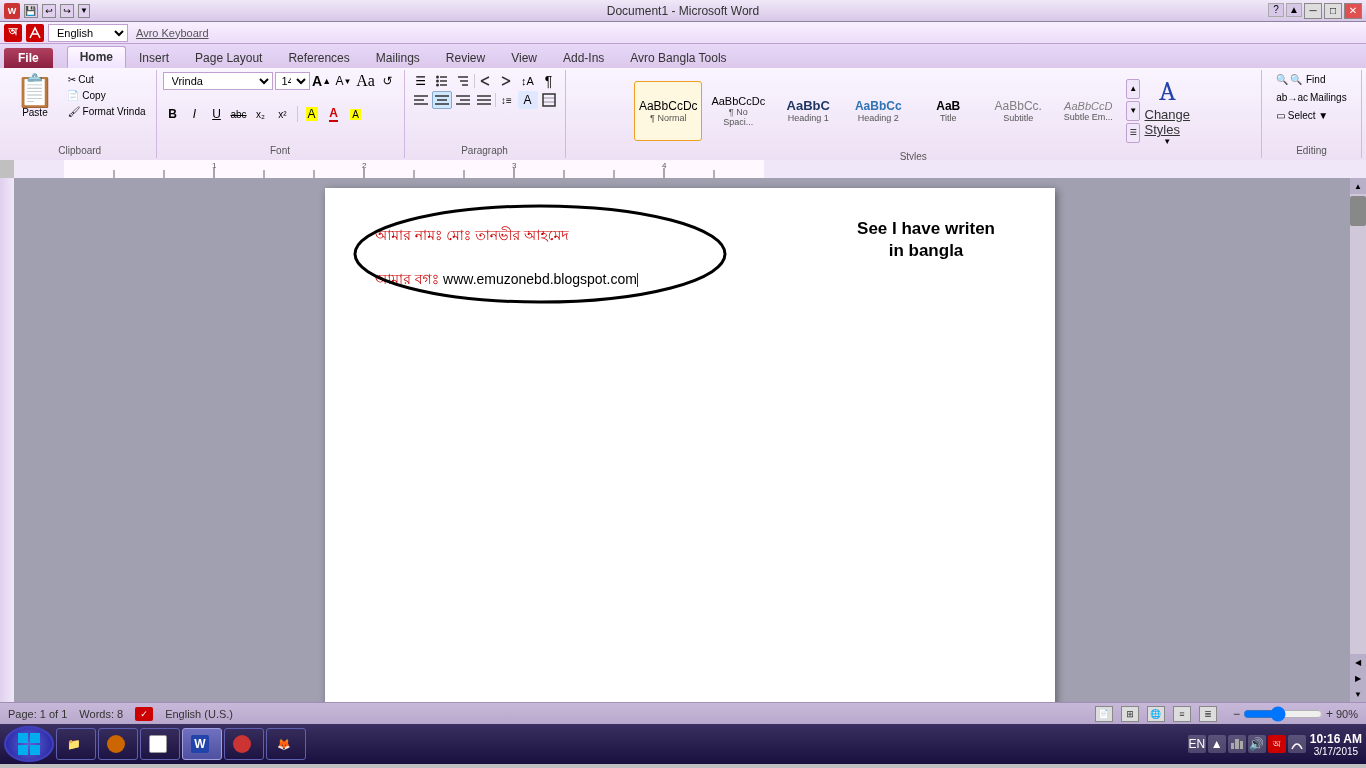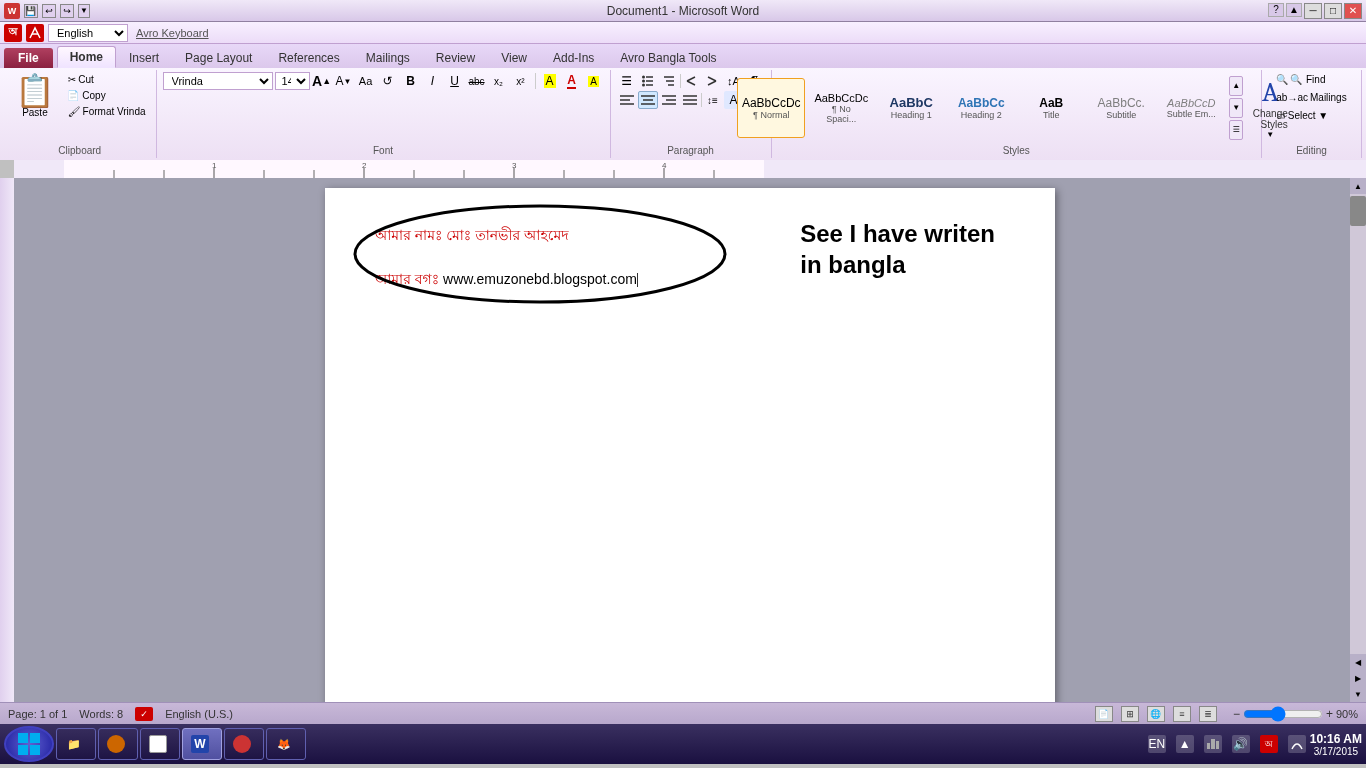--- a/index.html
+++ b/index.html
@@ -49,21 +49,21 @@
       font-weight: bold;
     }
     #file-tab {
       background: linear-gradient(to bottom, #b04060, #8b2040);
       color: white;
       border-radius: 3px 3px 0 0;
       padding: 3px 14px;
       font-size: 12px;
       font-weight: bold;
       cursor: pointer;
-      margin-right: 4px;
+      margin-right: 14px;
       text-align: right;
     }
 
     
     #ribbon-content {
       height: 92px;
       display: flex;
       align-items: stretch;
       padding: 2px 4px;
       gap: 0;
@@ -106,21 +106,21 @@
     .paste-btn {
       display: flex; flex-direction: column; align-items: center;
       padding: 2px 4px; border: 1px solid transparent; border-radius: 3px; cursor: pointer;
       font-size: 10px;
     }
     .paste-icon { font-size: 32px; line-height: 1; }
     .small-btns { display: flex; flex-direction: column; gap: 1px; margin-left: 2px; }
 
     
     #font-group { min-width: 200px; }
-    #font-group .ribbon-group-content { align-items: flex-start; gap: 3px; justify-content: space-between; }
+    #font-group .ribbon-group-content { flex-direction: column; align-items: flex-start; gap: 15px; }
     .font-row { display: flex; align-items: center; gap: 2px; }
     .font-select {
       border: 1px solid #c0a0d0; background: white; padding: 1px 4px;
       font-size: 11px; width: 110px; cursor: pointer;
     }
     .font-size-select {
       border: 1px solid #c0a0d0; background: white; padding: 1px 2px;
       font-size: 11px; width: 35px; cursor: pointer;
     }
     .fmt-btn {
@@ -213,21 +213,21 @@
     .taskbar-item-icon { width: 18px; height: 18px; display: flex; align-items: center; justify-content: center; }
     .taskbar-right { margin-left: auto; display: flex; align-items: center; gap: 4px; color: white; font-size: 10px; }
     .sys-icon { width: 18px; height: 18px; background: rgba(255,255,255,0.2); border-radius: 2px; display: flex; align-items: center; justify-content: center; font-size: 12px; cursor: pointer; }
     .clock { text-align: center; }
     .clock .time { font-size: 12px; font-weight: bold; }
     .clock .date { font-size: 10px; }
 
     .doc-text-bangla { font-family: 'Vrinda', 'SolaimanLipi', Arial, sans-serif; font-size: 14px; color: #cc0000; margin-bottom: 20px; }
     .doc-text-mixed { font-family: 'Vrinda', 'SolaimanLipi', Arial, sans-serif; font-size: 14px; color: #cc0000; }
     .doc-text-mixed span.url { color: black; }
-    .annotation { font-size: 24px; font-weight: bold; color: black; position: absolute; right: 60px; top: 30px; line-height: 1.3; }
+    .annotation { font-size: 17px; font-weight: bold; color: black; position: absolute; right: 60px; top: 30px; line-height: 1.3; text-align: center; }
 
     
     #avro-bar {
       height: 22px;
       background: linear-gradient(to bottom, #f8f0ff, #ecdcf8);
       border-bottom: 1px solid #c0a0d0;
       display: flex;
       align-items: center;
       padding: 0 4px;
       gap: 4px;
@@ -370,21 +370,21 @@
           <option>Arial</option>
         </select>
         <select class="font-size-select">
           <option>14</option>
           <option>10</option>
           <option>12</option>
           <option>16</option>
         </select>
         <div class="fmt-btn" title="Grow Font" style="font-size:14px;font-weight:bold;">A<span style="font-size:9px;vertical-align:super;">▲</span></div>
         <div class="fmt-btn" title="Shrink Font" style="font-size:12px;">A<span style="font-size:8px;vertical-align:super;">▼</span></div>
-        <div class="fmt-btn" style="font-size:11px;">Aa</div>
+        <div class="fmt-btn" style="font-size:16px;font-family:Liberation Serif, serif;">Aa</div>
         <div class="fmt-btn" style="font-size:12px;">↺</div>
       </div>
       <div class="font-row">
         <div class="fmt-btn bold-label">B</div>
         <div class="fmt-btn" style="font-style:italic;">I</div>
         <div class="fmt-btn underline-label">U</div>
         <div class="fmt-btn strikethrough-label" style="font-size:10px;">abc</div>
         <div class="fmt-btn" style="font-size:10px;">x₂</div>
         <div class="fmt-btn" style="font-size:10px;">x²</div>
         <div style="width:1px;height:16px;background:#ccc;margin:0 2px;"></div>
@@ -522,21 +522,21 @@
       </div>
 
       <div class="style-scroll">
         <div class="style-scroll-btn">▲</div>
         <div class="style-scroll-btn">▼</div>
         <div class="style-scroll-btn">☰</div>
       </div>
 
       <div class="change-styles-btn">
         <div class="change-styles-icon big-a-sample">A</div>
-        <div style="font-size:10px;text-align:right;color:#333;">Change<br>Styles</div>
+        <div style="font-size:13px;text-align:left;color:#333;text-decoration:underline;">Change<br>Styles</div>
         <div style="font-size:8px;">▼</div>
       </div>
     </div>
     <div class="ribbon-group-label">Styles</div>
   </div>
 
   <div class="ribbon-group" id="editing-group">
     <div class="ribbon-group-content">
       <div style="display:flex;flex-direction:column;gap:3px;">
         <div class="ribbon-btn-sm">
@@ -673,21 +673,21 @@
   <div class="taskbar-item active">
     <div class="taskbar-item-icon" style="background:#2244aa;width:18px;height:18px;border-radius:2px;color:white;font-size:12px;font-weight:bold;display:flex;align-items:center;justify-content:center;">W</div>
   </div>
   <div class="taskbar-item">
     <div class="taskbar-item-icon" style="background:#cc3333;width:18px;height:18px;border-radius:50%;"></div>
   </div>
   <div class="taskbar-item">
     <div class="taskbar-item-icon">🦊</div>
   </div>
   <div class="taskbar-right">
-    <div style="display:flex;align-items:center;gap:10px;">
+    <div style="display:flex;align-items:center;gap:2px;">
       <div class="sys-icon">EN</div>
       <div class="sys-icon">▲</div>
       <div class="sys-icon">
         <svg width="14" height="14" viewBox="0 0 14 14">
             <rect x="5" y="2" width="4" height="10" fill="#aaa"></rect>
             <rect x="1" y="6" width="3" height="6" fill="#aaa"></rect>
             <rect x="10" y="4" width="3" height="8" fill="#aaa"></rect>
           </svg>
       </div>
       <div class="sys-icon">🔊</div>

